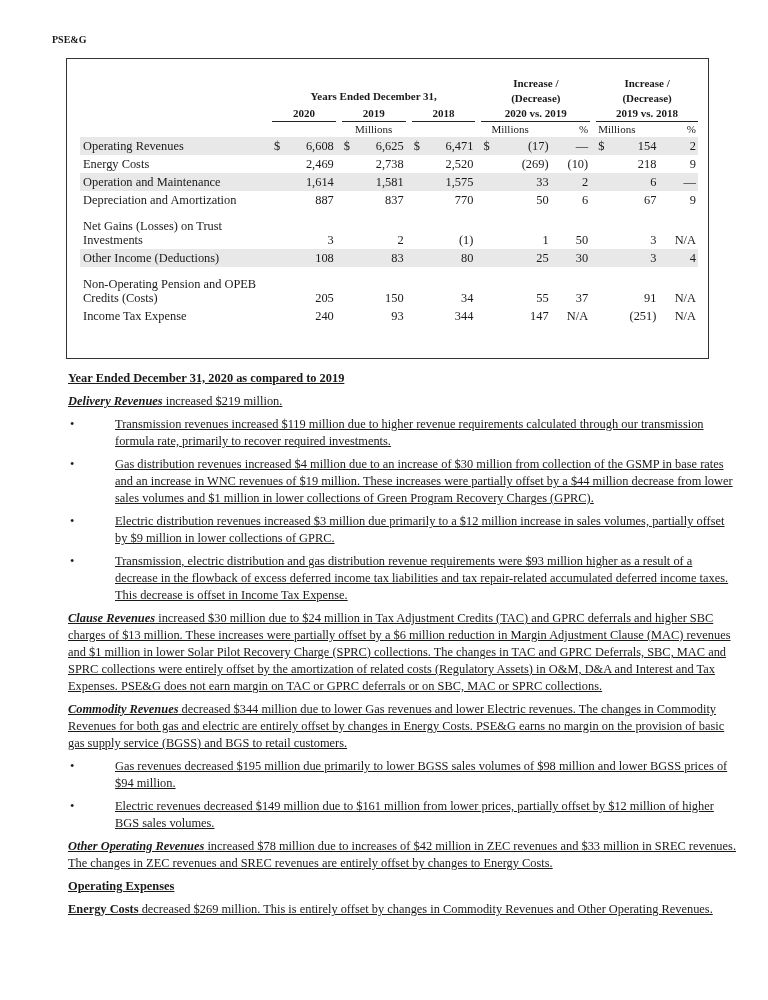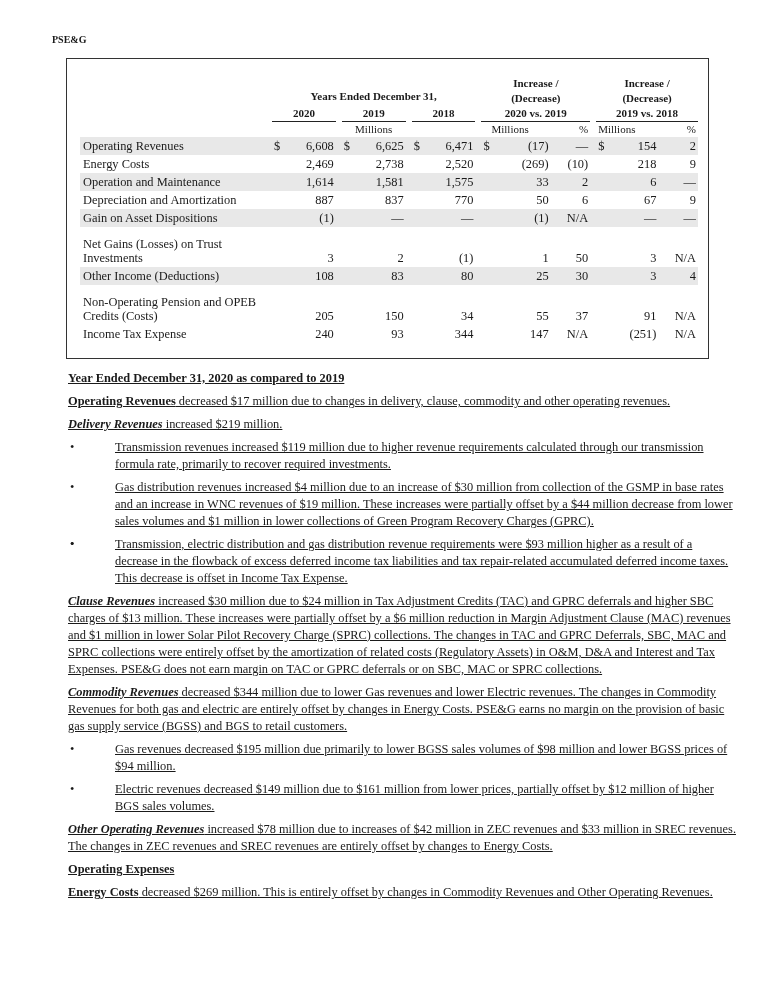--- a/index.html
+++ b/index.html
@@ -141,39 +141,20 @@
           <td class="num">770</td>
           <td class="gap"></td>
           <td class="cur"></td>
           <td class="num">50</td>
           <td class="num">6</td>
           <td class="gap"></td>
           <td class="cur"></td>
           <td class="num">67</td>
           <td class="num">9</td>
         </tr>
-        <tr class="shade">
-          <td class="lbl">Gain on Asset Dispositions</td>
-          <td class="cur"></td>
-          <td class="num">(1)</td>
-          <td class="gap"></td>
-          <td class="cur"></td>
-          <td class="num">—</td>
-          <td class="gap"></td>
-          <td class="cur"></td>
-          <td class="num">—</td>
-          <td class="gap"></td>
-          <td class="cur"></td>
-          <td class="num">(1)</td>
-          <td class="num">N/A</td>
-          <td class="gap"></td>
-          <td class="cur"></td>
-          <td class="num">—</td>
-          <td class="num">—</td>
-        </tr>
         <tr class=" tall">
           <td class="lbl">
             <div>Net Gains (Losses) on Trust</div>
             <div>Investments</div>
           </td>
           <td class="cur"></td>
           <td class="num">3</td>
           <td class="gap"></td>
           <td class="cur"></td>
           <td class="num">2</td>
@@ -248,26 +229,25 @@
           <td class="cur"></td>
           <td class="num">(251)</td>
           <td class="num">N/A</td>
         </tr>
       </tbody>
   </table>
 </div>
 
 <div class="body-text">
   <p class="heading">Year Ended December 31, 2020 as compared to 2019</p>
-  <p><b>Operating Revenues</b><span> decreased $17 million due to changes in delivery, clause, commodity and other operating revenues.</span></p>
   <p><b><i>Delivery Revenues</i></b><span> increased $219 million.</span></p>
   <div id="delivery-bullets">
       <div class="bullet"><span class="dot">•</span><span>Transmission revenues increased $119 million due to higher revenue requirements calculated through our transmission formula rate, primarily to recover required investments.</span></div>
       <div class="bullet"><span class="dot">•</span><span>Gas distribution revenues increased $4 million due to an increase of $30 million from collection of the GSMP in base rates and an increase in WNC revenues of $19 million. These increases were partially offset by a $44 million decrease from lower sales volumes and $1 million in lower collections of Green Program Recovery Charges (GPRC).</span></div>
-      <div class="bullet"><span class="dot">•</span></div>
+      <div class="bullet"><span class="dot">•</span><span>Electric distribution revenues increased $3 million due primarily to a $12 million increase in sales volumes, partially offset by $9 million in lower collections of GPRC.</span></div>
       <div class="bullet"><span class="dot">•</span><span>Transmission, electric distribution and gas distribution revenue requirements were $93 million higher as a result of a decrease in the flowback of excess deferred income tax liabilities and tax repair-related accumulated deferred income taxes. This decrease is offset in Income Tax Expense.</span></div>
     </div>
   <p><b><i>Clause Revenues</i></b><span> increased $30 million due to $24 million in Tax Adjustment Credits (TAC) and GPRC deferrals and higher SBC charges of $13 million. These increases were partially offset by a $6 million reduction in Margin Adjustment Clause (MAC) revenues and $1 million in lower Solar Pilot Recovery Charge (SPRC) collections. The changes in TAC and GPRC Deferrals, SBC, MAC and SPRC collections were entirely offset by the amortization of related costs (Regulatory Assets) in O&amp;M, D&amp;A and Interest and Tax Expenses. PSE&amp;G does not earn margin on TAC or GPRC deferrals or on SBC, MAC or SPRC collections.</span></p>
   <p><b><i>Commodity Revenues</i></b><span> decreased $344 million due to lower Gas revenues and lower Electric revenues. The changes in Commodity Revenues for both gas and electric are entirely offset by changes in Energy Costs. PSE&amp;G earns no margin on the provision of basic gas supply service (BGSS) and BGS to retail customers.</span></p>
   <div id="commodity-bullets">
       <div class="bullet"><span class="dot">•</span><span>Gas revenues decreased $195 million due primarily to lower BGSS sales volumes of $98 million and lower BGSS prices of $94 million.</span></div>
       <div class="bullet"><span class="dot">•</span><span>Electric revenues decreased $149 million due to $161 million from lower prices, partially offset by $12 million of higher BGS sales volumes.</span></div>
     </div>
   <p><b><i>Other Operating Revenues</i></b><span> increased $78 million due to increases of $42 million in ZEC revenues and $33 million in SREC revenues. The changes in ZEC revenues and SREC revenues are entirely offset by changes to Energy Costs.</span></p>
   <p class="heading">Operating Expenses</p>

